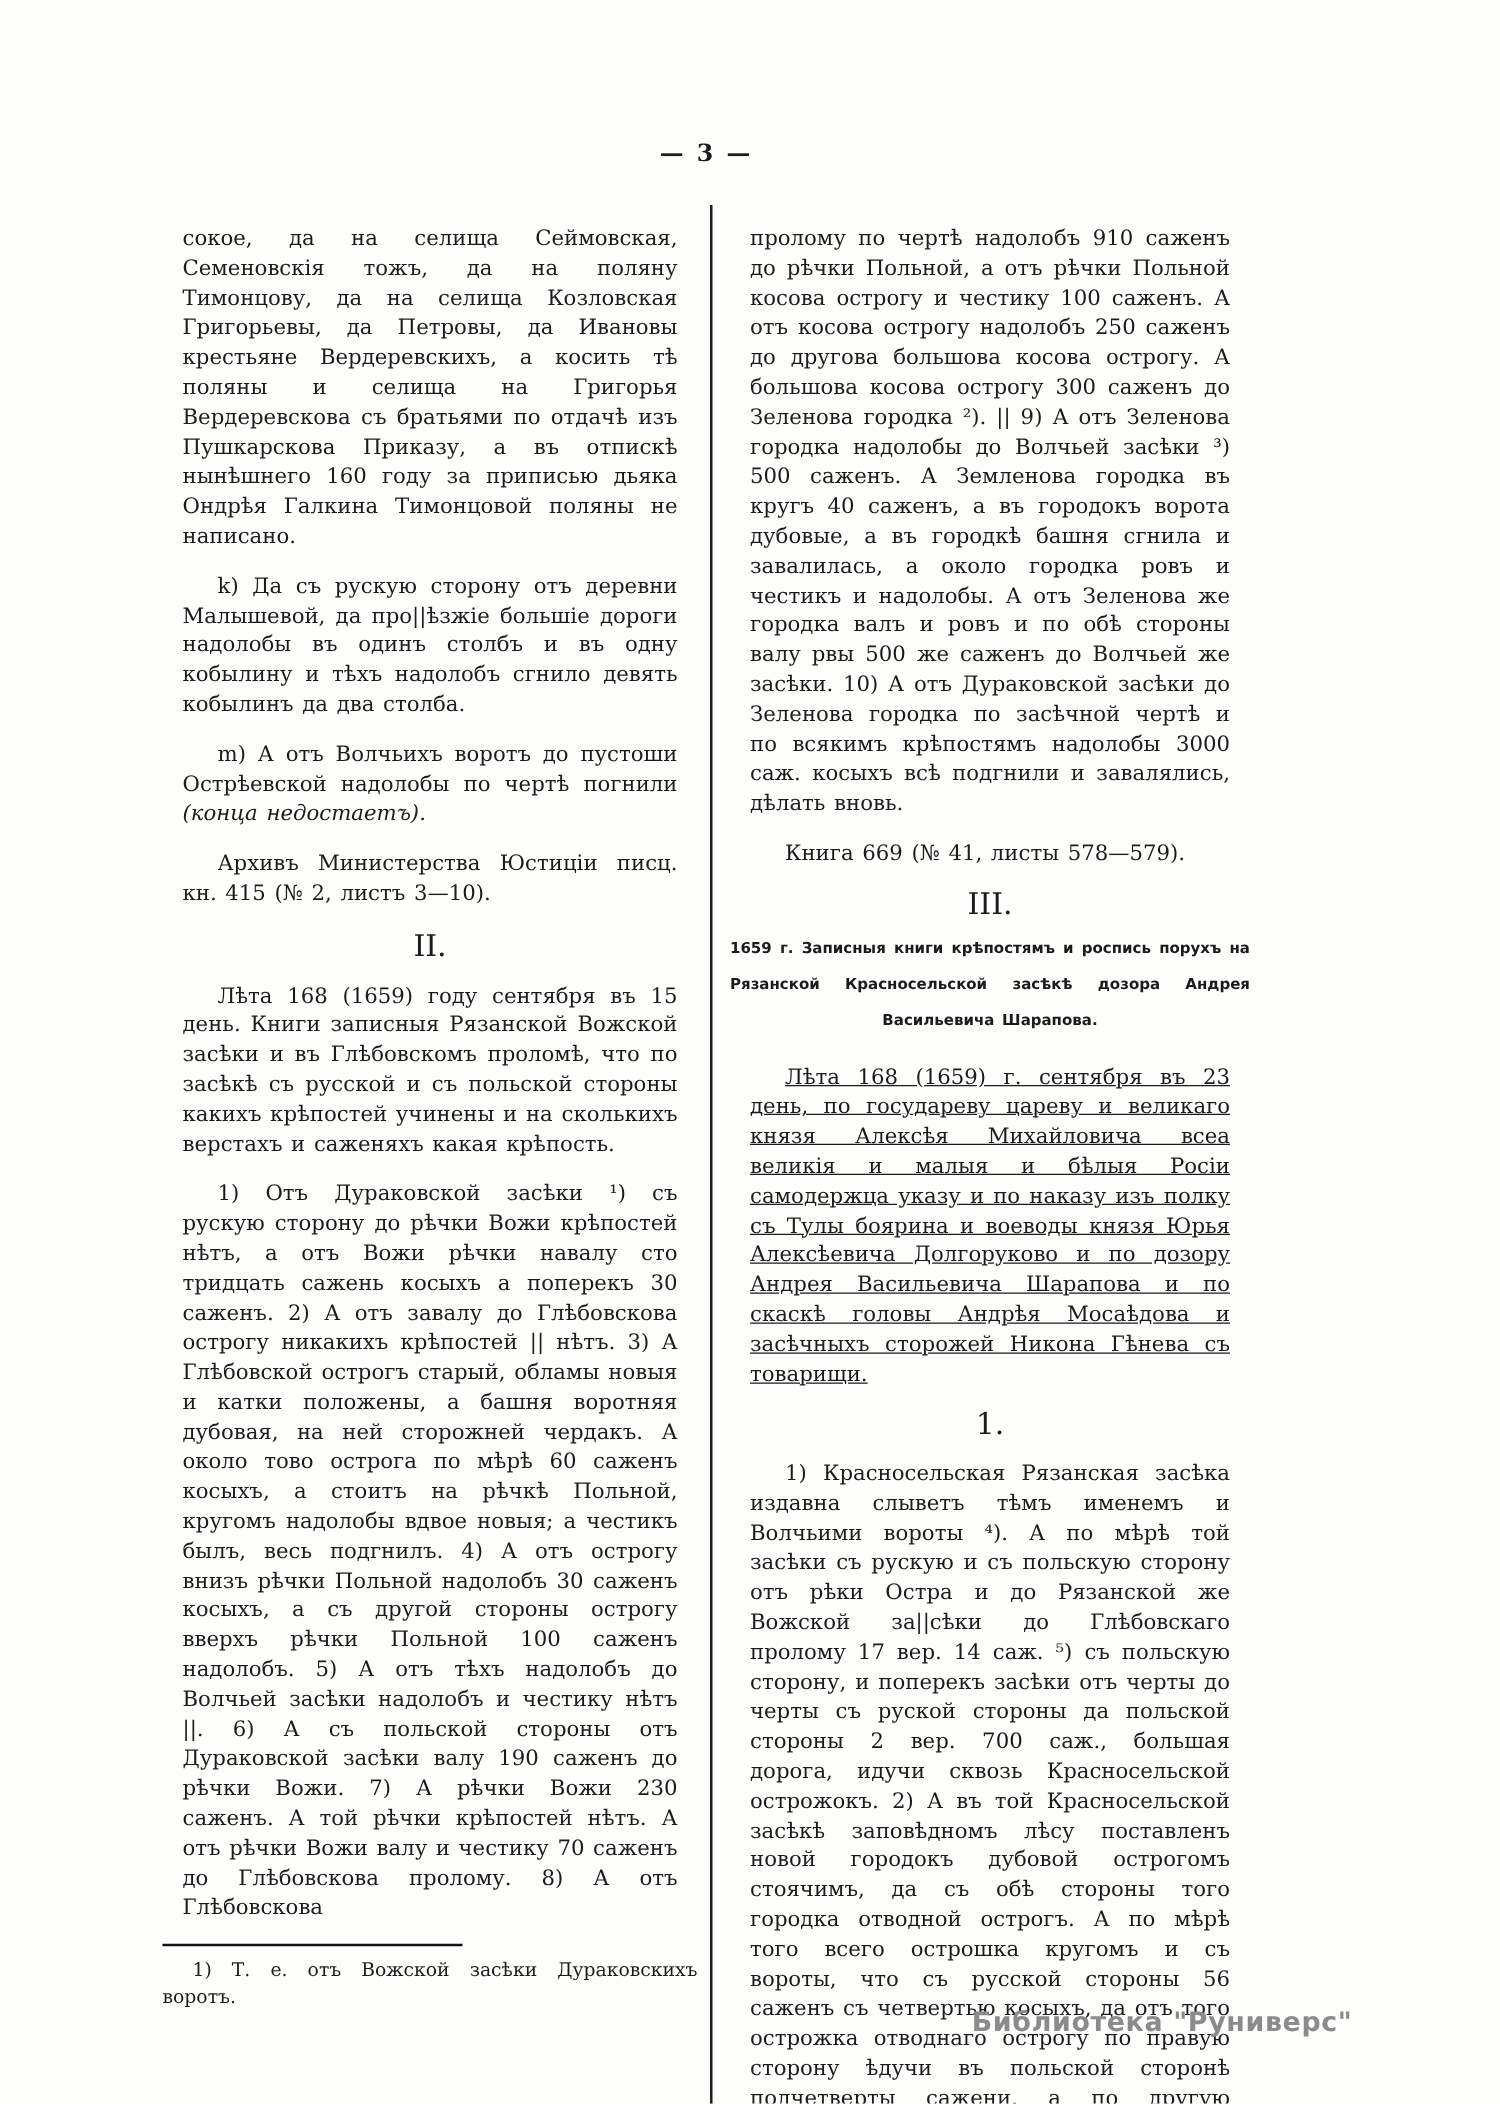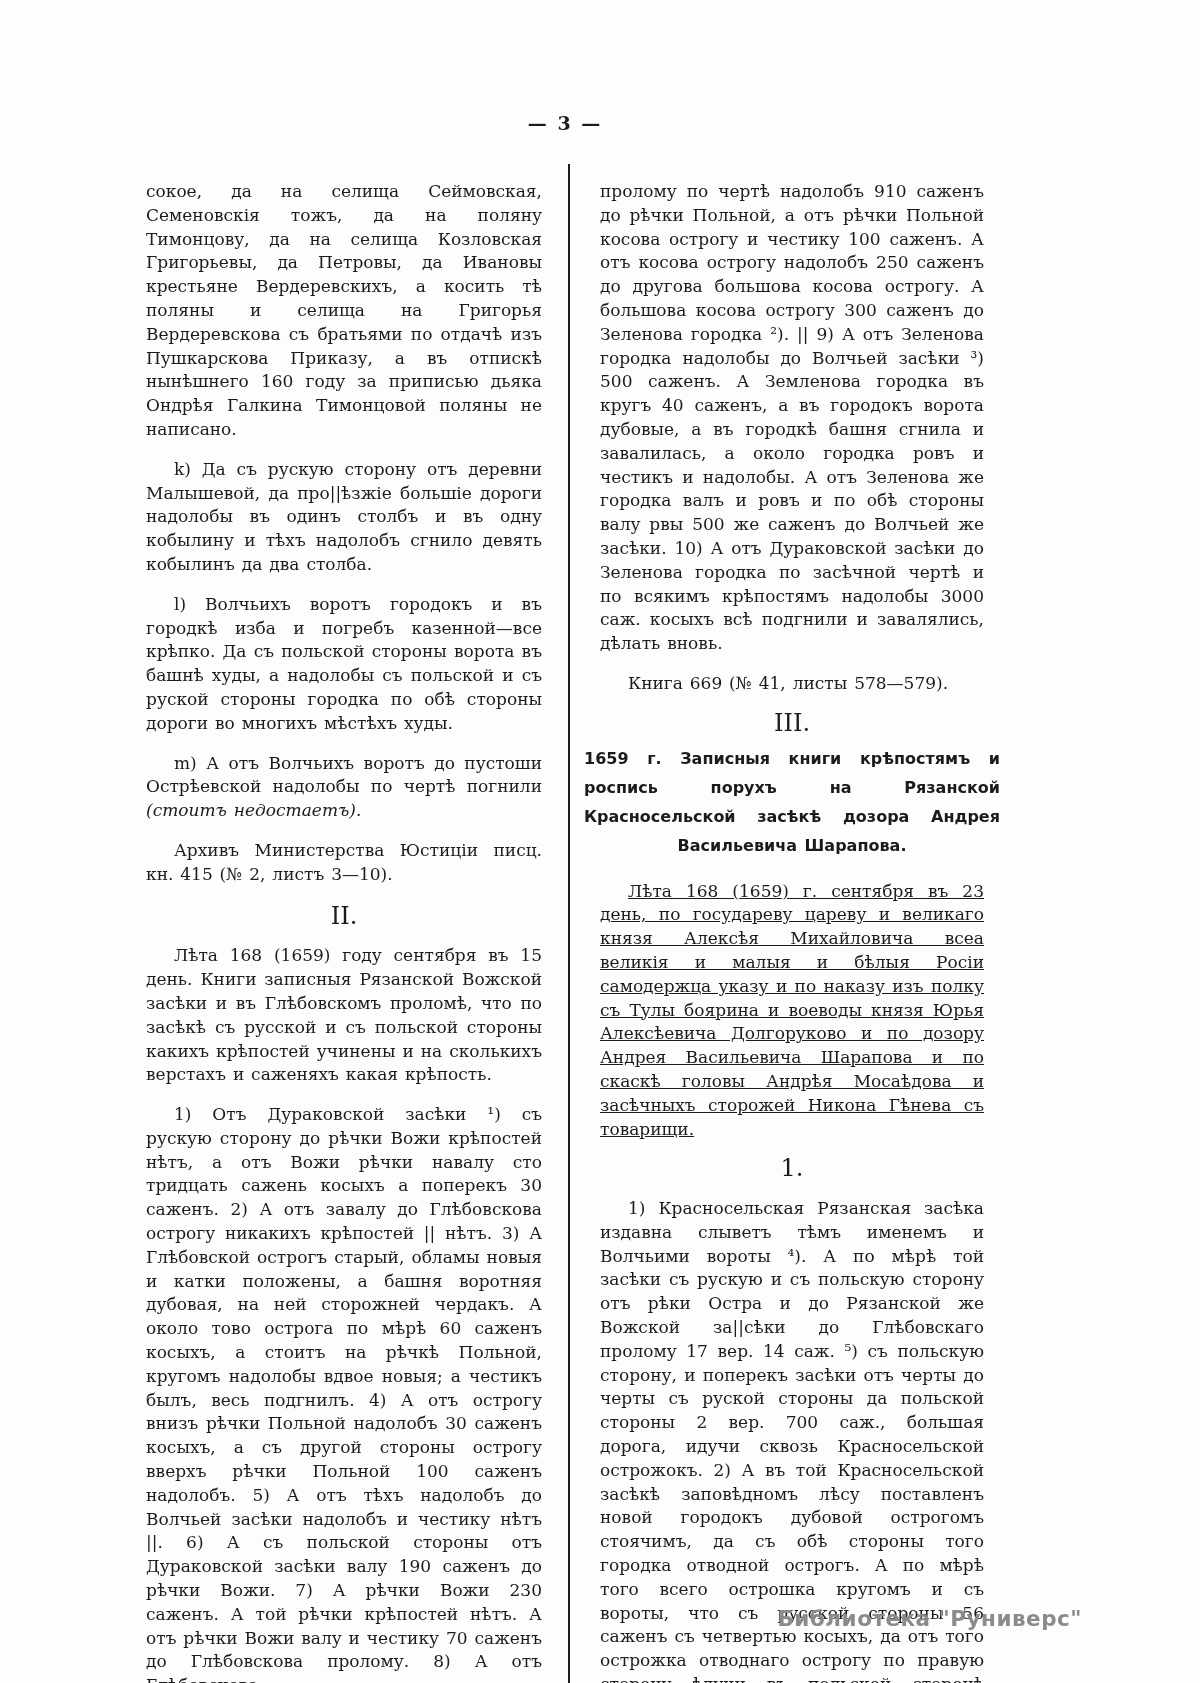--- a/index.html
+++ b/index.html
@@ -52,21 +52,21 @@
   .section-num {
     text-align: center;
     text-indent: 0;
     font-size: 24px;
     margin: 18px 0 16px;
   }
   .section-num.tight { margin: 8px 0 8px; }
   .heading {
     font-family: "DejaVu Sans", sans-serif;
     font-weight: bold;
-    font-size: 16px;
+    font-size: 12px;
     line-height: 29px;
     text-align: justify;
     text-align-last: center;
     text-indent: 0;
     word-spacing: 2px;
     margin: 0 0 20px;
   }
   .heading + p { margin-top: 0; text-decoration: underline; }
   .em { font-style: italic; }
   .footnotes {
@@ -101,22 +101,21 @@
 
 <div class="page">
 
   <div class="page-number">— 3 —</div>
 
   <div class="columns">
 
     <div class="col col-left">
       <p class="cont">сокое, да на селища Сеймовская, Семеновскія тожъ, да на поляну Тимонцову, да на селища Козловская Григорьевы, да Петровы, да Ивановы крестьяне Вердеревскихъ, а косить тѣ поляны и селища на Григорья Вердеревскова съ братьями по отдачѣ изъ Пушкарскова Приказу, а въ отпискѣ нынѣшнего 160 году за приписью дьяка Ондрѣя Галкина Тимонцовой поляны не написано.</p>
       <p>k) Да съ рускую сторону отъ деревни Малышевой, да про||ѣзжіе большіе дороги надолобы въ одинъ столбъ и въ одну кобылину и тѣхъ надолобъ сгнило девять кобылинъ да два столба.</p>
-      <p>l) Волчьихъ воротъ городокъ и въ городкѣ изба и погребъ казенной—все крѣпко. Да съ польской стороны ворота въ башнѣ худы, а надолобы съ польской и съ руской стороны городка по обѣ стороны дороги во многихъ мѣстѣхъ худы.</p>
-      <p><span>m) А отъ Волчьихъ воротъ до пустоши Острѣевской надолобы по чертѣ погнили</span> <span class="em">(стоитъ недостаетъ).</span></p>
+      <p><span>m) А отъ Волчьихъ воротъ до пустоши Острѣевской надолобы по чертѣ погнили</span> <span class="em">(конца недостаетъ).</span></p>
       <p>Архивъ Министерства Юстиціи писц. кн. 415 (№ 2, листъ 3—10).</p>
       <div class="section-num">II.</div>
       <p>Лѣта 168 (1659) году сентября въ 15 день. Книги записныя Рязанской Вожской засѣки и въ Глѣбовскомъ проломѣ, что по засѣкѣ съ русской и съ польской стороны какихъ крѣпостей учинены и на сколькихъ верстахъ и саженяхъ какая крѣпость.</p>
       <p>1) Отъ Дураковской засѣки ¹) съ рускую сторону до рѣчки Вожи крѣпостей нѣтъ, а отъ Вожи рѣчки навалу сто тридцать сажень косыхъ а поперекъ 30 саженъ. 2) А отъ завалу до Глѣбовскова острогу никакихъ крѣпостей || нѣтъ. 3) А Глѣбовской острогъ старый, обламы новыя и катки положены, а башня воротняя дубовая, на ней сторожней чердакъ. А около тово острога по мѣрѣ 60 саженъ косыхъ, а стоитъ на рѣчкѣ Польной, кругомъ надолобы вдвое новыя; а честикъ былъ, весь подгнилъ. 4) А отъ острогу внизъ рѣчки Польной надолобъ 30 саженъ косыхъ, а съ другой стороны острогу вверхъ рѣчки Польной 100 саженъ надолобъ. 5) А отъ тѣхъ надолобъ до Волчьей засѣки надолобъ и честику нѣтъ ||. 6) А съ польской стороны отъ Дураковской засѣки валу 190 саженъ до рѣчки Вожи. 7) А рѣчки Вожи 230 саженъ. А той рѣчки крѣпостей нѣтъ. А отъ рѣчки Вожи валу и честику 70 саженъ до Глѣбовскова пролому. 8) А отъ Глѣбовскова</p>
       <div class="footnotes">
         <div class="fn-rule"></div>
         <p>1) Т. е. отъ Вожской засѣки Дураковскихъ воротъ.</p>
       </div>
     </div>
 

